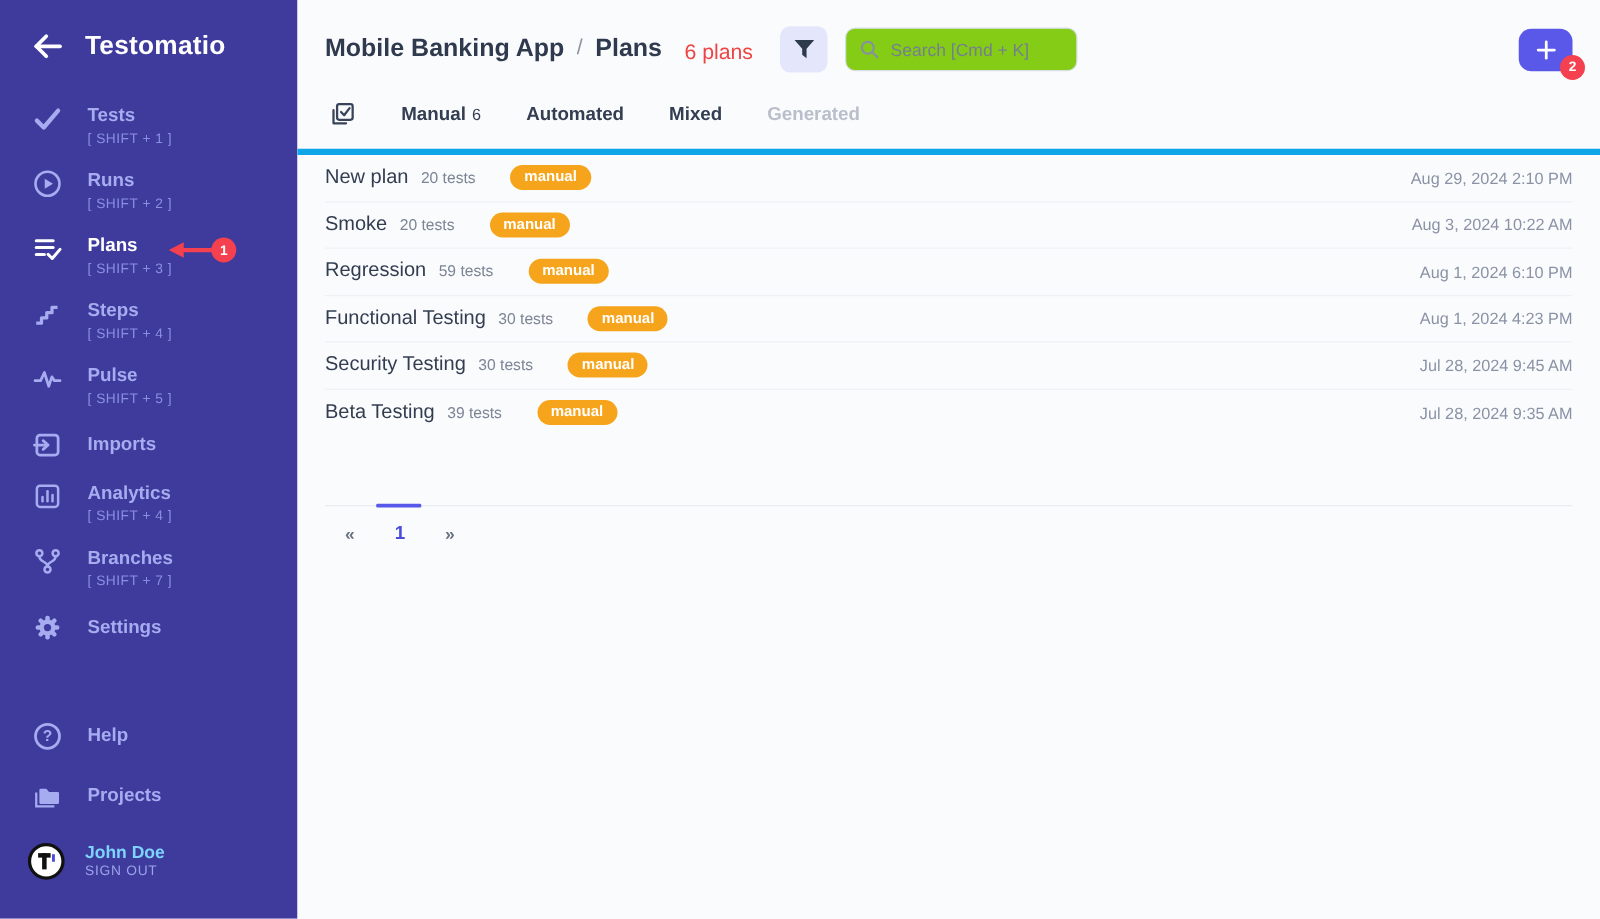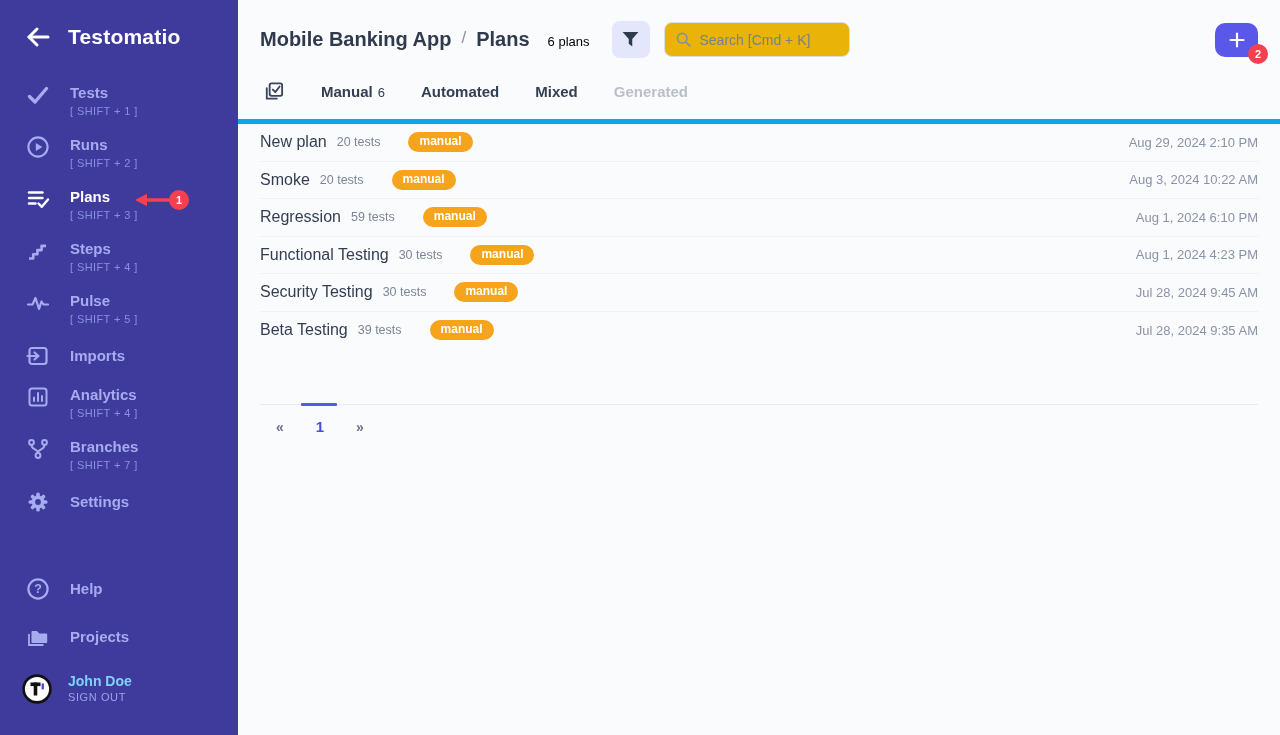--- a/index.html
+++ b/index.html
@@ -29,23 +29,23 @@
   .avatar { width:30px; height:30px; flex:none; }
   .user-name { color:#7dd3fc; font-weight:bold; font-size:14px; line-height:17px; }
   .sign-out { color:#9CA2E8; font-size:11px; letter-spacing:.6px; line-height:15px; }
 
   
   .main { flex:1; display:flex; flex-direction:column; background:#FAFBFD; min-width:0; }
   .main-header { display:flex; align-items:center; padding:21px 22px 8px 22px; }
   .crumb { display:flex; align-items:flex-start; }
   .crumb-project, .crumb-page { font-size:20px; font-weight:bold; color:#2F3A4E; }
   .crumb-sep { font-size:17px; color:#8B93A3; margin:0 10px; font-weight:normal; }
-  .plans-count { font-size:13px; color:#000000; margin-left:18px; margin-top:4px; }
+  .plans-count { font-size:17px; color:#ef4444; margin-left:18px; margin-top:4px; }
   .filter-btn { margin-left:22px; width:38px; height:37px; background:#E4E7FB; border:none; border-radius:8px; display:flex; align-items:center; justify-content:center; cursor:pointer; flex:none; }
-  .search-box { margin-left:14px; width:186px; height:35px; background:#eab308; border:1px solid #D9DDE5; border-radius:8px; display:flex; align-items:center; padding:0 10px; gap:8px; flex:none; }
+  .search-box { margin-left:14px; width:186px; height:35px; background:#84cc16; border:1px solid #D9DDE5; border-radius:8px; display:flex; align-items:center; padding:0 10px; gap:8px; flex:none; }
   .search-input { border:none; outline:none; font-size:14px; color:#2F3A4E; width:100%; background:transparent; font-family:"Liberation Sans",sans-serif; }
   .search-input::placeholder { color:#75808F; opacity:1; }
   .add-btn { margin-left:auto; width:43px; height:34px; background:#5A58E8; border:none; border-radius:10px; position:relative; display:flex; align-items:center; justify-content:center; cursor:pointer; flex:none; }
   .add-badge { position:absolute; right:-10px; bottom:-7px; width:20px; height:20px; border-radius:50%; background:#F4404F; color:#fff; font-size:11px; font-weight:bold; display:flex; align-items:center; justify-content:center; }
 
   .tabs-row { display:flex; align-items:center; gap:36px; padding:14px 22px 16px 24px; border-bottom:5px solid #0ea5e9; }
   .tab { font-size:15px; font-weight:bold; color:#333E52; cursor:pointer; white-space:nowrap; }
   .tab-count { font-size:13px; font-weight:normal; margin-left:5px; color:#333E52; }
   .tab.disabled { color:#B9BFCA; }
   .tabs-icon { display:flex; align-items:center; cursor:pointer; }

